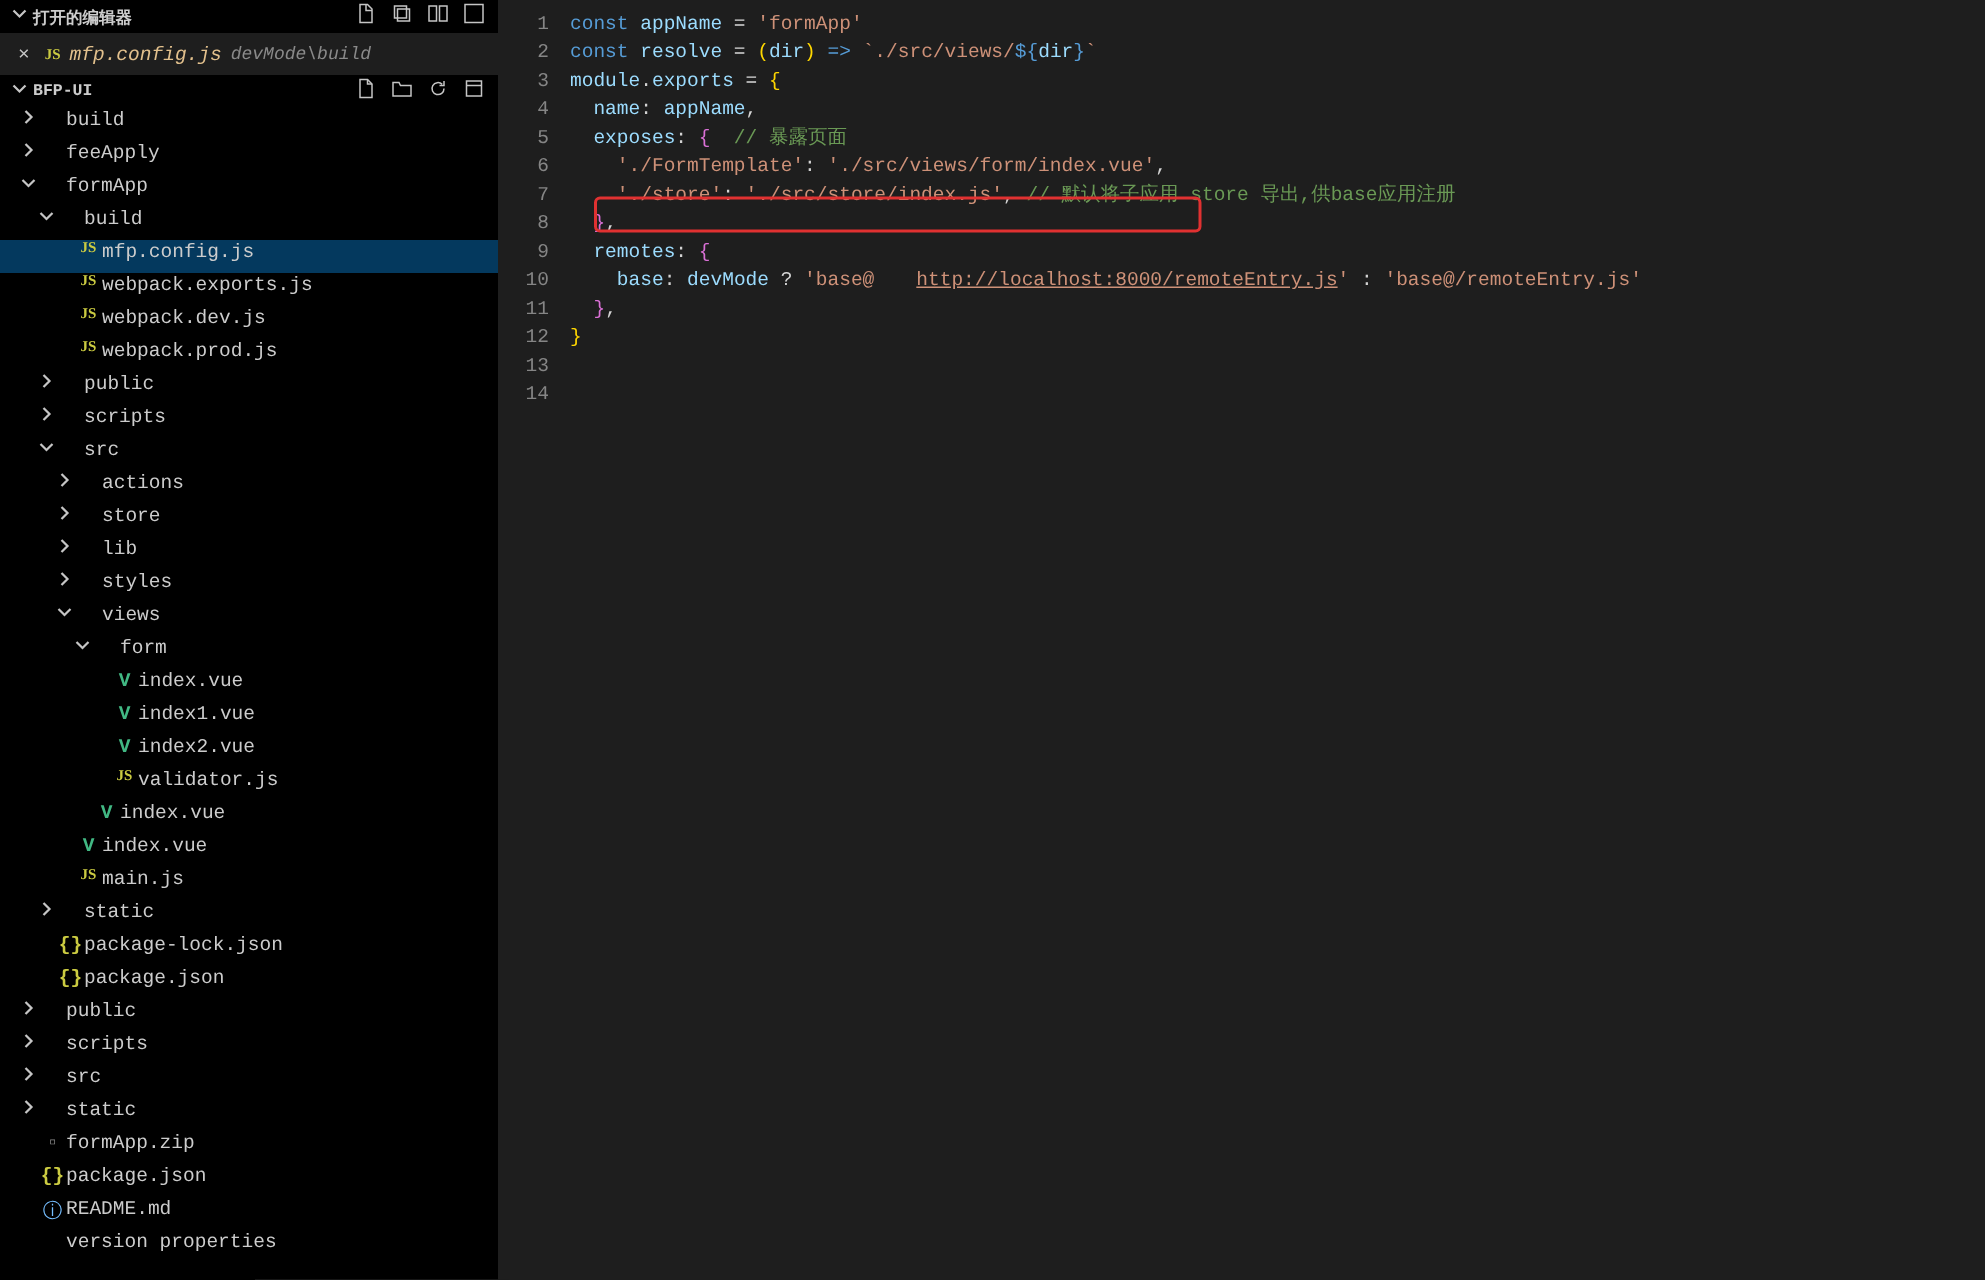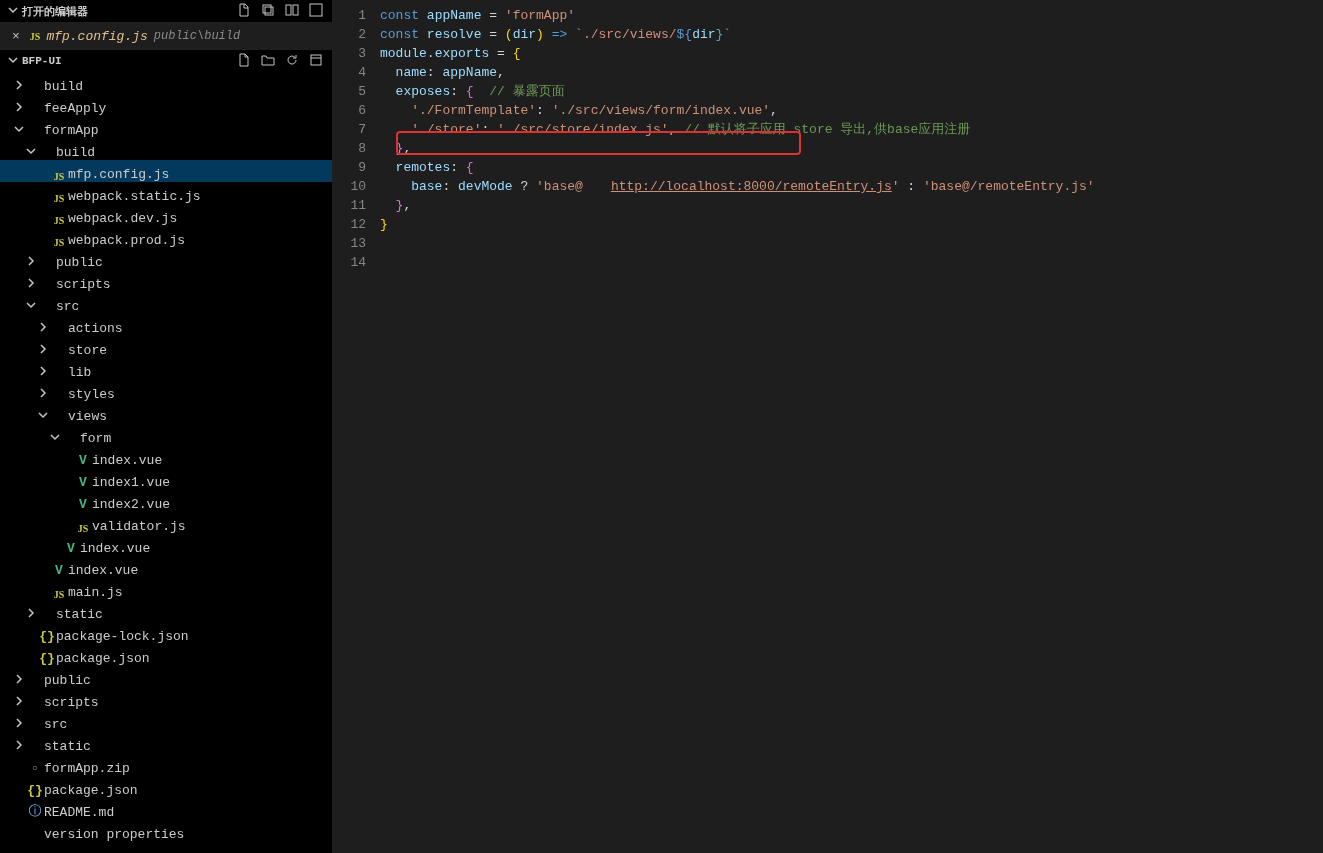--- a/index.html
+++ b/index.html
@@ -50,21 +50,21 @@
 .tab .close { color: #c5c5c5; cursor: pointer; padding: 0 4px; }
 .tab .fname { color: #e2c08d; font-style: italic; }
 .tab .path { color: #8a8a8a; font-style: italic; font-size: 12px; }
 .tree {
   flex: 1;
   overflow-y: auto;
   font-size: 13px;
 }
 .tree-row {
   display: flex;
-  align-items: flex-end;
+  align-items: flex-start;
   height: 22px;
   padding-right: 8px;
   cursor: pointer;
   white-space: nowrap;
 }
 .tree-row.selected { background: #04395e; }
 .tree-row .indent { display: inline-block; }
 .tree-row .arrow { width: 14px; text-align: center; color: #c5c5c5; }
 .tree-row .icon { width: 18px; text-align: center; }
 .tree-row .label { color: #cccccc; }
@@ -143,21 +143,21 @@
             <rect x="2" y="2" width="12" height="12" stroke="#c5c5c5" fill="none"></rect>
           </svg></span>
     </span>
   </div>
 
   <div class="tab-bar">
     <div class="tab">
       <span class="close">×</span>
       <span class="ic-js">JS</span>
       <span class="fname">mfp.config.js</span>
-      <span class="path">public\build</span>
+      <span class="path">devMode\build</span>
     </div>
   </div>
 
   <div class="section-header">
     <span class="chevron">
       <svg class="chev" viewBox="0 0 10 10">
           <path d="M1 3 L5 7 L9 3" stroke="#c5c5c5" fill="none" stroke-width="1.5"></path>
         </svg>
     </span>
     <span class="title">BFP-UI</span>
@@ -215,21 +215,21 @@
       <div class="tree-row selected">
         <span class="indent" style="width: 36px;"></span>
         <span class="arrow"></span>
         <span class="icon ic-js">JS</span>
         <span class="label">mfp.config.js</span>
       </div>
       <div class="tree-row">
         <span class="indent" style="width: 36px;"></span>
         <span class="arrow"></span>
         <span class="icon ic-js">JS</span>
-        <span class="label">webpack.static.js</span>
+        <span class="label">webpack.exports.js</span>
       </div>
       <div class="tree-row">
         <span class="indent" style="width: 36px;"></span>
         <span class="arrow"></span>
         <span class="icon ic-js">JS</span>
         <span class="label">webpack.dev.js</span>
       </div>
       <div class="tree-row">
         <span class="indent" style="width: 36px;"></span>
         <span class="arrow"></span>

